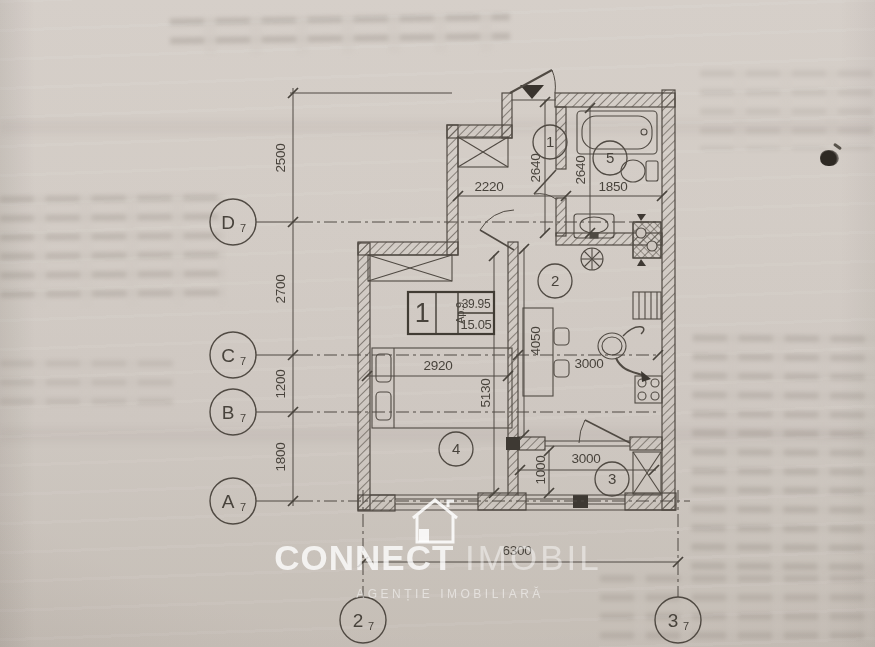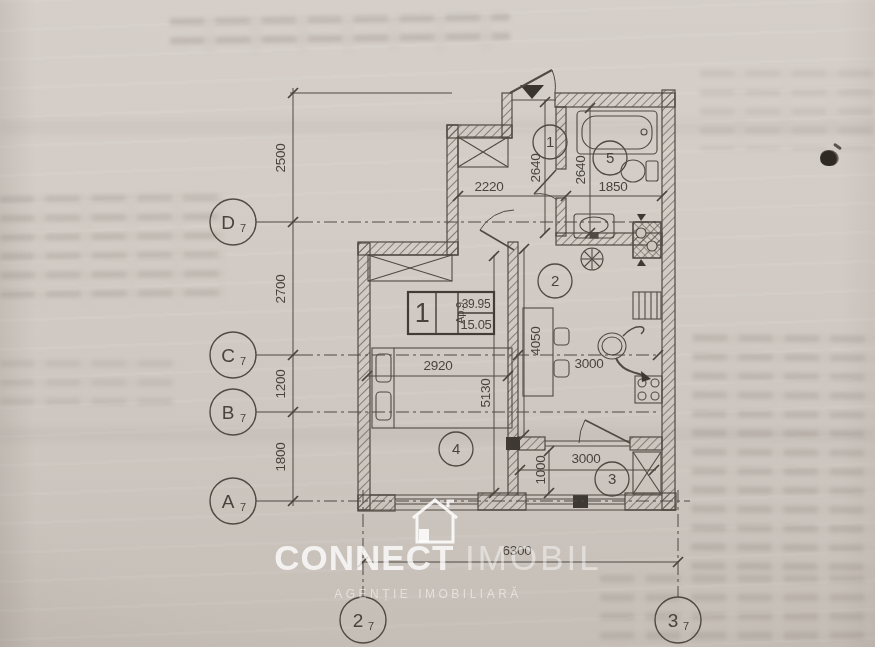--- a/index.html
+++ b/index.html
@@ -23,21 +23,21 @@
     filter:blur(.4px);}
   .blot:after{content:"";position:absolute;left:13px;top:-5px;width:9px;height:3px;background:#3a342c;
     transform:rotate(35deg);border-radius:2px;opacity:.8;}
   svg.plan{position:absolute;left:0;top:0;filter:blur(.3px);opacity:.96;}
   .plan text{font-family:"Liberation Sans",sans-serif;fill:#433e37;letter-spacing:-.3px;}
   .wm{position:absolute;left:0;top:0;width:868px;height:647px;pointer-events:none;}
   .wm-house{position:absolute;left:408px;top:496px;}
   .wm-brand{position:absolute;left:188px;top:538px;width:500px;text-align:center;
     font-size:35px;letter-spacing:1px;color:rgba(255,255,255,.78);font-weight:700;}
   .wm-brand .lite{font-weight:300;color:rgba(255,255,255,.45);letter-spacing:3px;}
-  .wm-tag{position:absolute;left:178px;top:587px;width:500px;text-align:center;
+  .wm-tag{position:absolute;left:200px;top:587px;width:500px;text-align:center;
     font-size:12px;letter-spacing:3.5px;color:rgba(255,255,255,.50);font-weight:400;}
 </style>
 </head>
 <body>
 
 <div class="screen">
 
   <div class="ghost" style="left:170px;top:16px;width:340px;height:38px;opacity:.34;transform:rotate(-.8deg);"></div>
   <div class="ghost" style="left:0;top:195px;width:225px;height:112px;opacity:.30;transform:rotate(-.5deg);"></div>
   <div class="ghost" style="left:0;top:360px;width:175px;height:56px;opacity:.20;"></div>

